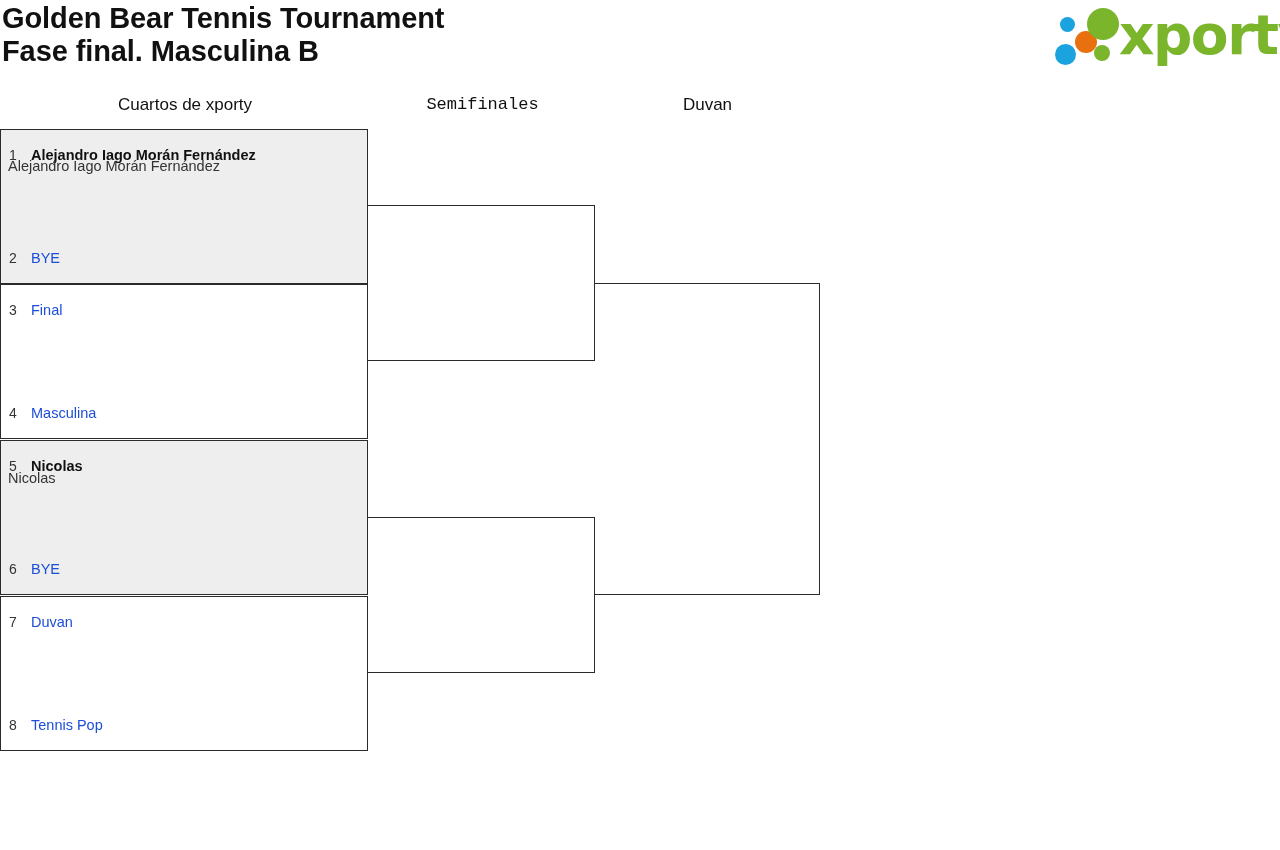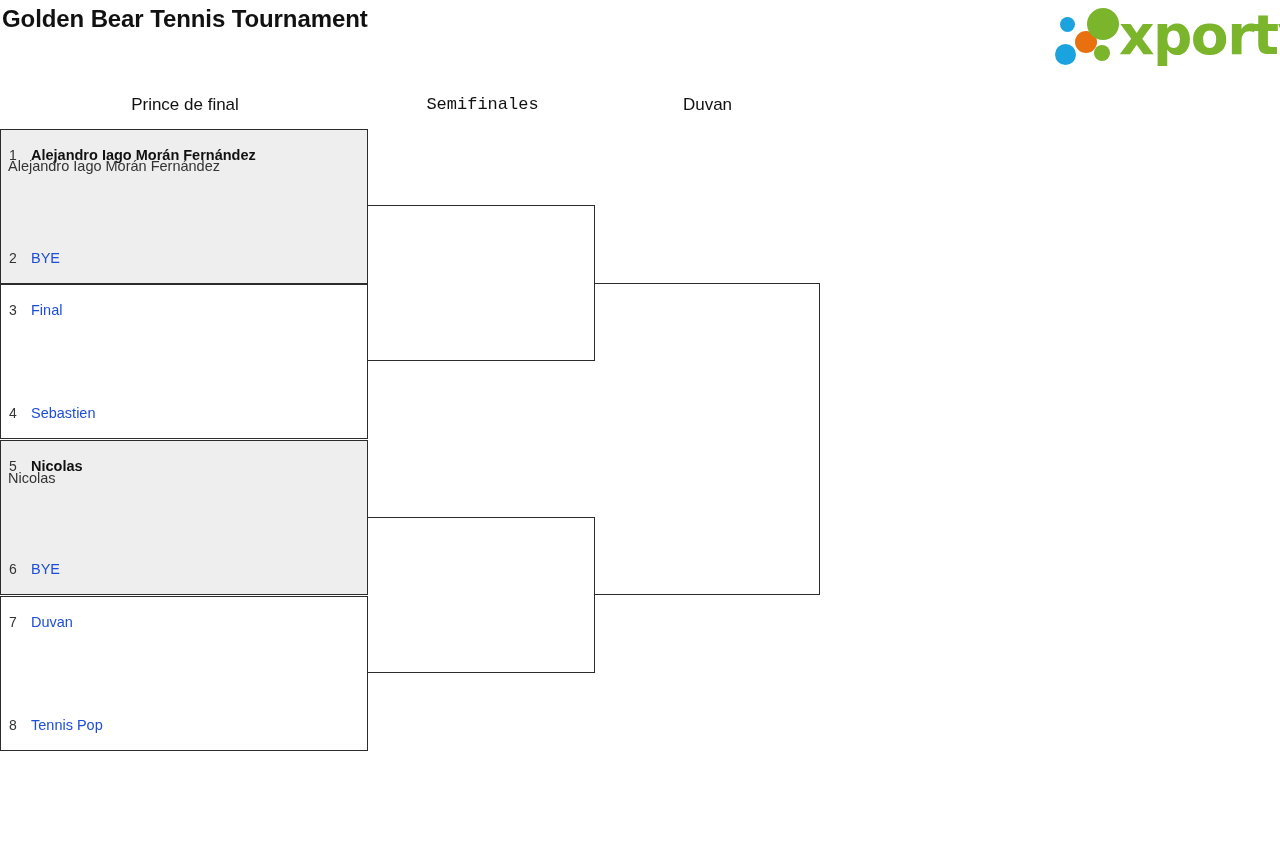--- a/index.html
+++ b/index.html
@@ -18,21 +18,21 @@
 
   
   #header {
     position: absolute;
     left: 0; top: 0;
     width: 1280px; height: 78px;
   }
   #title-block {
     position: absolute;
     left: 2px; top: 2px;
-    font-size: 24px;
+    font-size: 29px;
     font-weight: 600;
     line-height: 33px;
     color: #111111;
     letter-spacing: -0.1px;
     white-space: nowrap;
   }
   #title-line1, #title-line2 { display: block; }
 
   
   #logo {
@@ -164,36 +164,37 @@
     background: transparent;
   }
 </style>
 </head>
 <body>
 
 <div id="header">
 
   <div id="title-block">
     <span id="title-line1">Golden Bear Tennis Tournament</span>
+    <span id="title-line2">Fase final. Masculina B</span>
   </div>
 
   <div id="logo">
     <div id="logo-dots">
       <span class="dot" id="dot-blue-top" style="background: rgb(27, 163, 224);"></span>
       <span class="dot" id="dot-orange" style="background: rgb(232, 112, 15);"></span>
       <span class="dot" id="dot-blue-bot" style="background: rgb(27, 163, 224);"></span>
       <span class="dot" id="dot-green-big" style="background: rgb(122, 181, 44);"></span>
       <span class="dot" id="dot-green-small" style="background: rgb(122, 181, 44);"></span>
     </div>
     <div id="logo-text" style="color: rgb(122, 181, 44);">xporty</div>
   </div>
 
 </div>
 
-<div class="round-header" id="round-header-0">Prince de final</div>
+<div class="round-header" id="round-header-0">Cuartos de xporty</div>
 <div class="round-header" id="round-header-1">Semifinales</div>
 <div class="round-header" id="round-header-2">Duvan</div>
 
 <div id="bracket">
 
   <div class="qf-pair shaded" id="qf-pair-0" style="background: rgb(238, 238, 238);">
     <div class="qf-slot top">
       <span class="seed">1</span>
       <span class="player-name winner">Alejandro Iago Morán Fernández</span>
     </div>
@@ -203,21 +204,21 @@
     </div>
   </div>
 
   <div class="qf-pair plain" id="qf-pair-1" style="background: rgb(255, 255, 255);">
     <div class="qf-slot top">
       <span class="seed">3</span>
       <span class="player-name">Final</span>
     </div>
     <div class="qf-slot bottom">
       <span class="seed">4</span>
-      <span class="player-name">Sebastien</span>
+      <span class="player-name">Masculina</span>
     </div>
   </div>
 
   <div class="qf-pair shaded" id="qf-pair-2" style="background: rgb(238, 238, 238);">
     <div class="qf-slot top">
       <span class="seed">5</span>
       <span class="player-name winner">Nicolas</span>
     </div>
     <div class="qf-slot bottom">
       <span class="seed">6</span>

